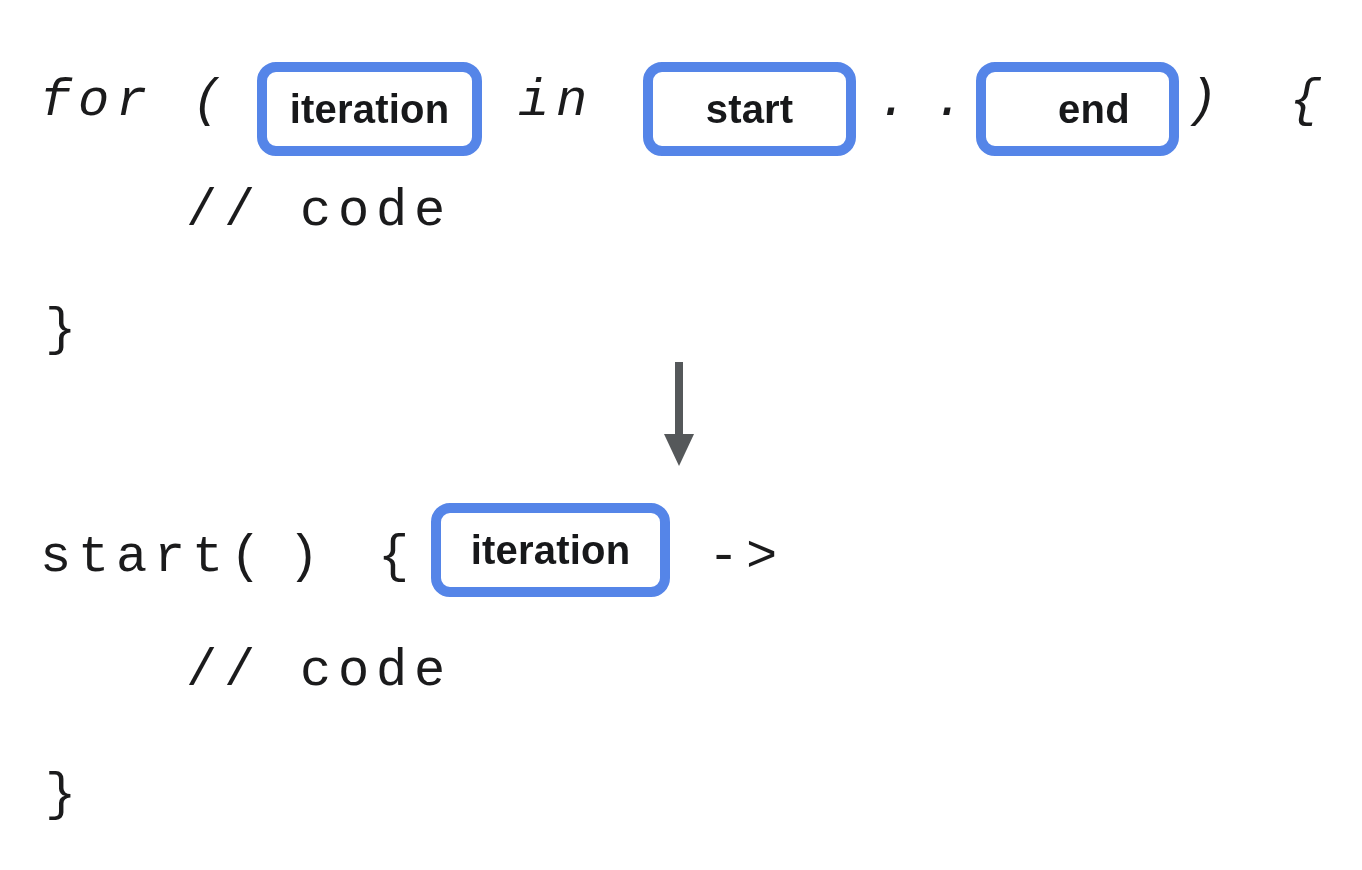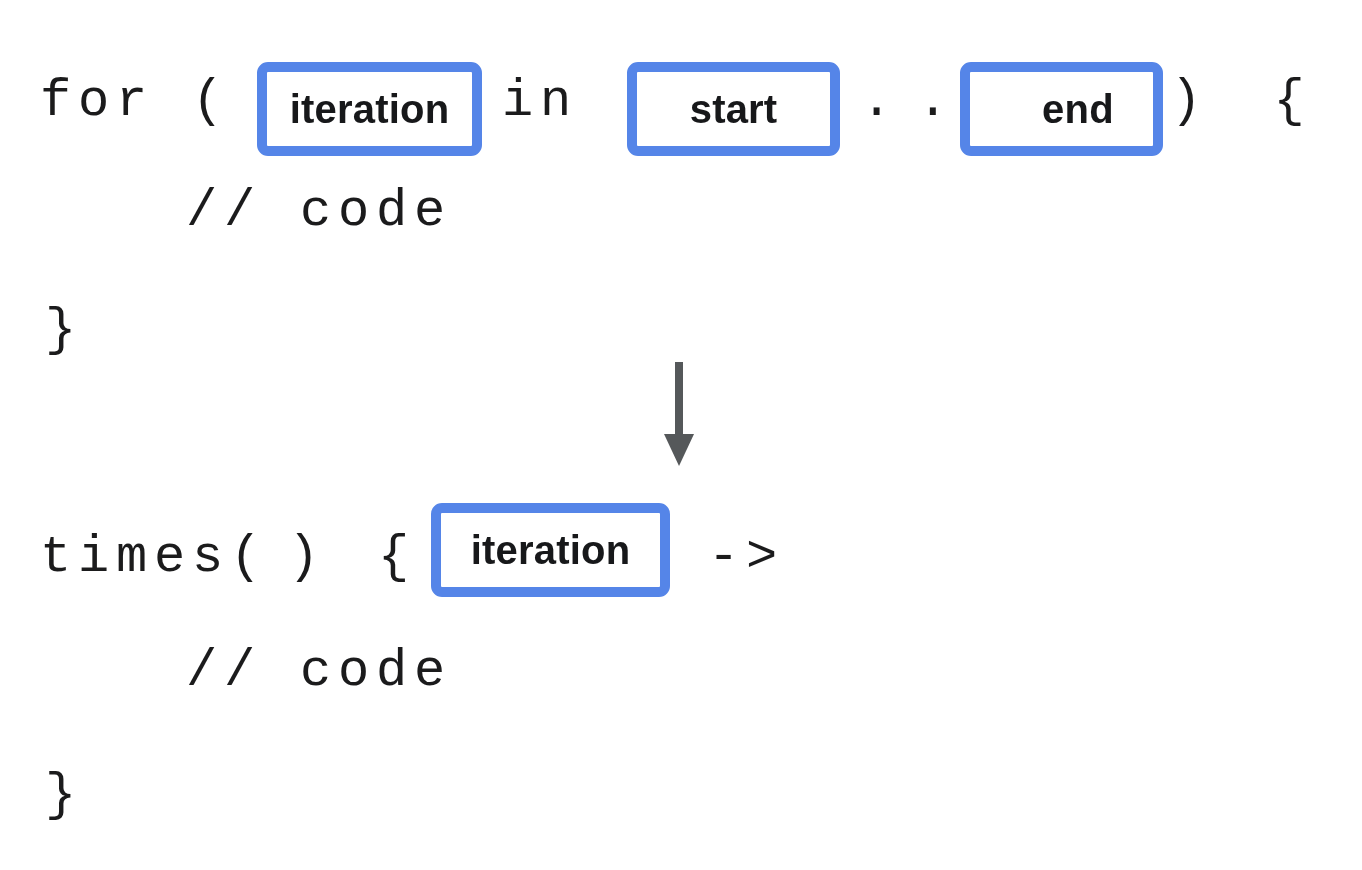--- a/index.html
+++ b/index.html
@@ -7,37 +7,37 @@
     position:relative; width:1362px; height:870px; background:#ffffff;
     overflow:hidden; font-family:"Liberation Mono","DejaVu Sans Mono",monospace;
   }
   .mono {
     font-family:"Liberation Mono","DejaVu Sans Mono",monospace;
     font-size:52px; letter-spacing:6.8px; color:#1b1b1c; white-space:pre;
     line-height:52px;
   }
   .code-row { position:absolute; display:flex; align-items:center; }
   .row-for-sig { left:40px; top:60px; height:98px; }
-  .row-for-sig .mono { position:relative; top:-7px; }
+  .row-for-sig .mono { position:relative; top:-7px;font-style:italic; }
   .row-repeat-sig { left:40px; top:500px; height:100px; }
   .row-repeat-sig .mono { position:relative; top:8px; }
 
   .chip {
     box-sizing:border-box; height:94px; background:#ffffff;
-    border:10px solid #5585e8; border-radius:11px;
+    border:10px solid #5585e8; border-radius:19px;
     display:flex; align-items:center; justify-content:center; flex:0 0 auto;
   }
   .chip-label {
     font-family:"Liberation Sans","DejaVu Sans",sans-serif;
     font-weight:700; font-size:40px; color:#17181a; letter-spacing:0.2px;
     white-space:pre;
   }
 
   .chip-iteration1 { width:225px; margin-left:27px; }
-  .t-in            { margin-left:20px; }
+  .t-in            { margin-left:36px; }
   .chip-start      { width:213px; margin-left:49px; }
   .t-range         { margin-left:21px; letter-spacing:25px; }
   .chip-end        { width:203px; margin-left:-13px;padding-left:32px; }
   .t-rparen1       { margin-left:7px; }
   .t-lbrace1       { margin-left:65px; }
 
   .chip-times      { width:235px; margin-left:29px; }
   .t-rparen2       { margin-left:20px; }
   .t-lbrace2       { margin-left:52px; }
   .chip-iteration2 { width:239px; margin-left:15px; }
@@ -77,21 +77,21 @@
   <div class="mono comment comment-for">// code</div>
 
   <div class="mono closing-brace brace-for">}</div>
 
   <svg class="arrow-svg" width="40" height="110" viewBox="0 0 40 110" aria-hidden="true">
     <line x1="20" y1="2" x2="20" y2="76" stroke="#55585a" stroke-width="8"></line>
     <polygon points="5,74 35,74 20,106" fill="#55585a"></polygon>
   </svg>
 
   <div class="code-row row-repeat-sig">
-    <span class="mono">times(</span>
+    <span class="mono">start(</span>
     <span class="mono t-rparen2">)</span>
     <span class="mono t-lbrace2">{</span>
     <span class="chip chip-iteration2">
       <span class="chip-label">iteration</span>
     </span>
     <span class="mono t-lambda">-&gt;</span>
   </div>
 
   <div class="mono comment comment-repeat">// code</div>
 

